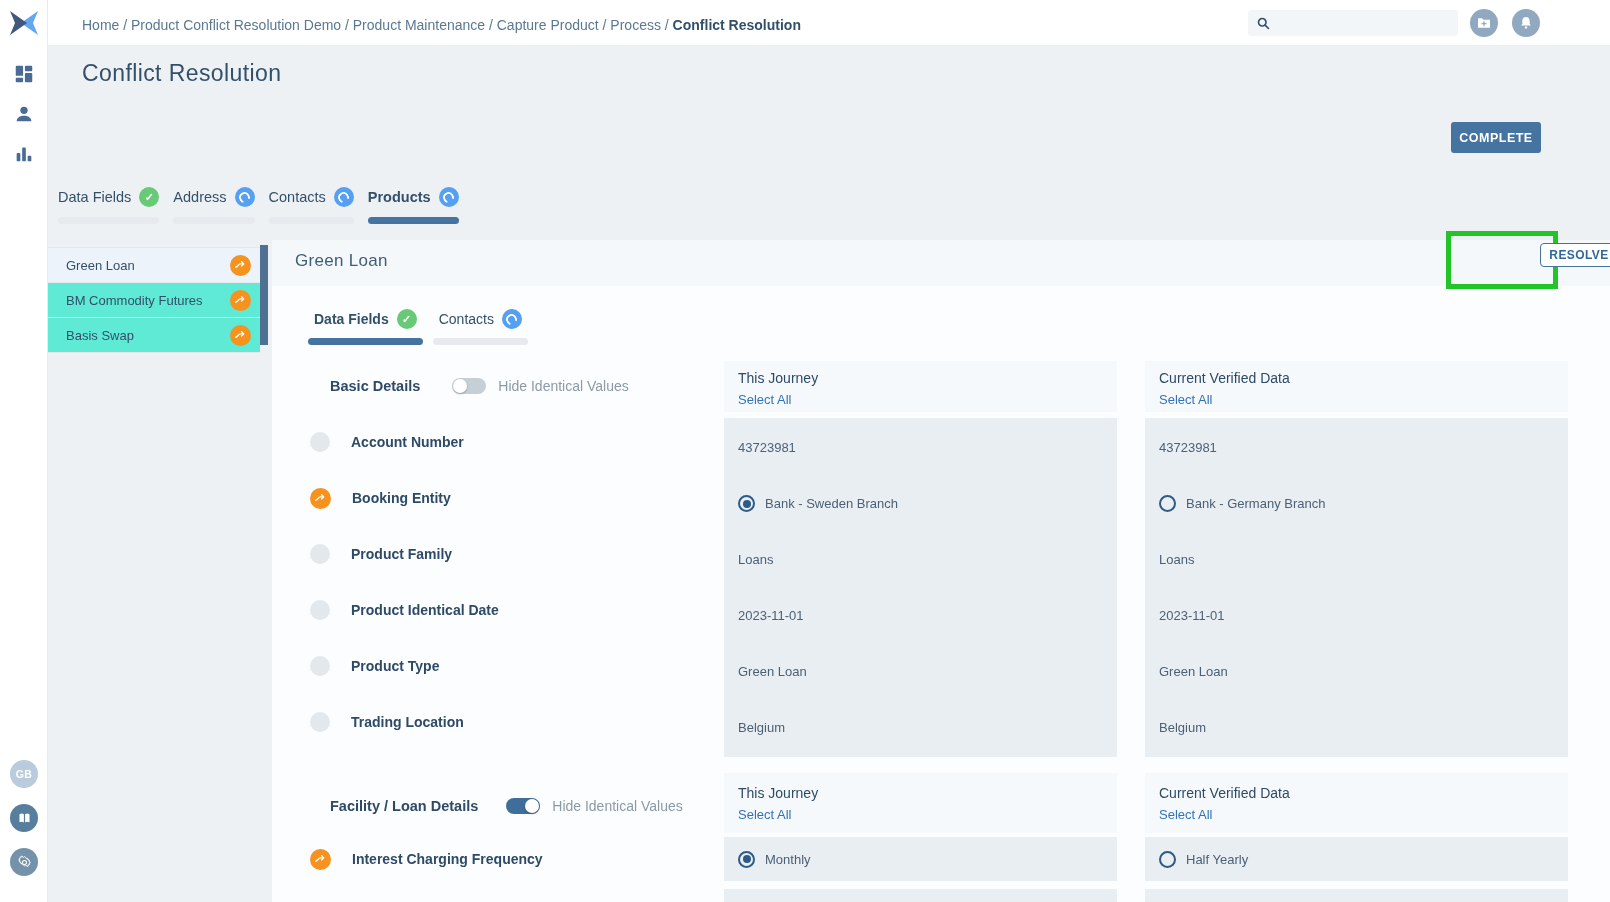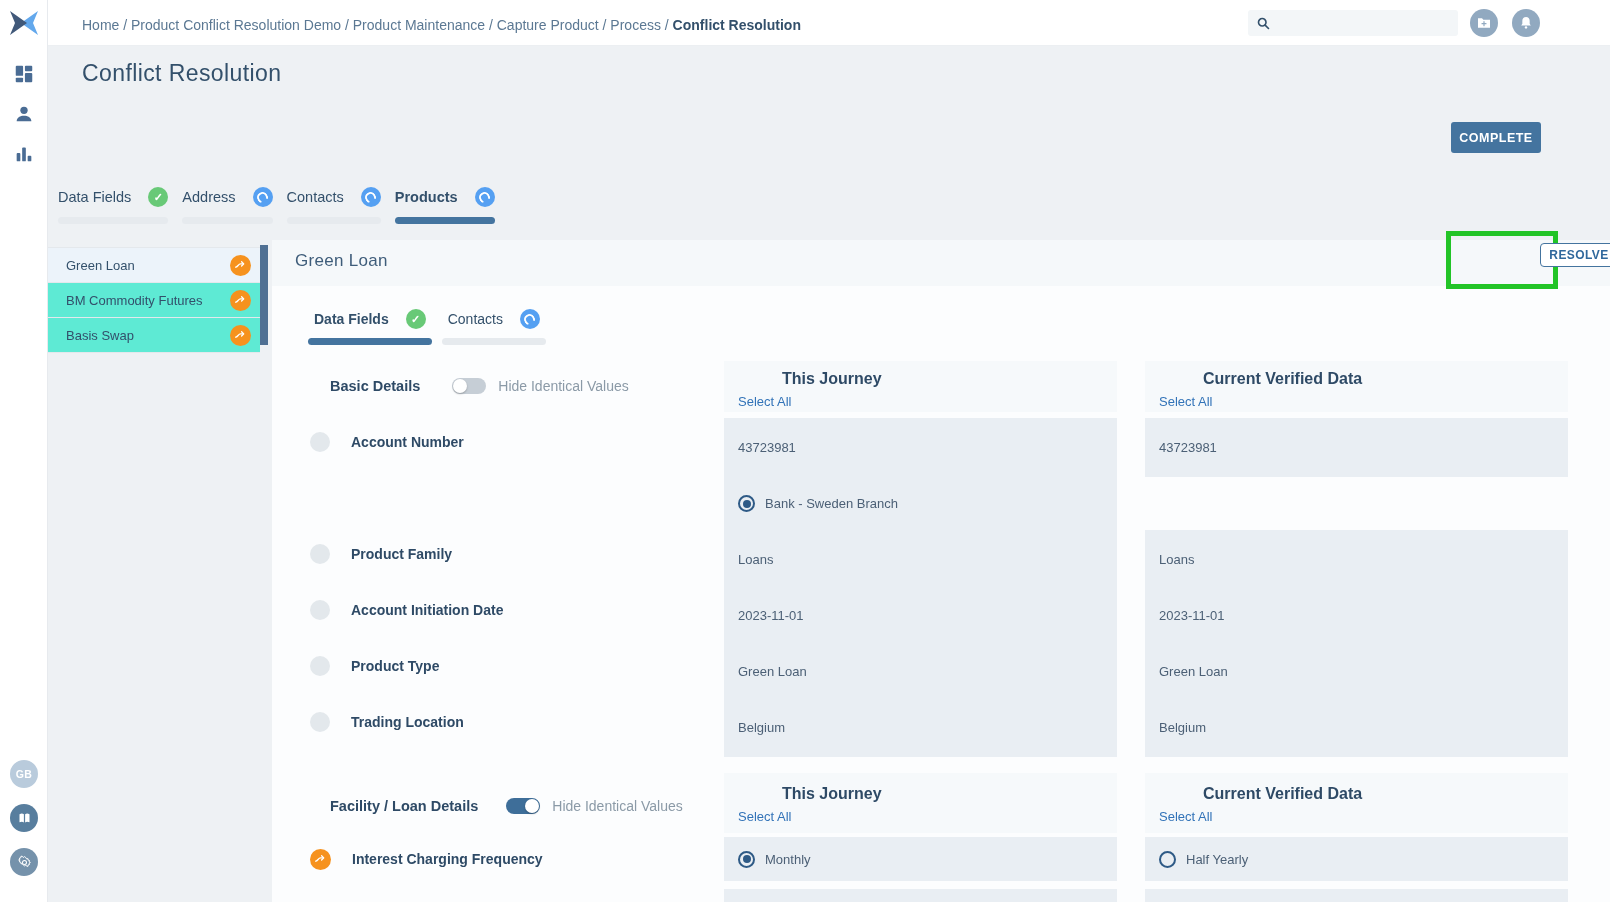--- a/index.html
+++ b/index.html
@@ -23,21 +23,21 @@
   .searchbox input { border:none; outline:none; background:transparent; font-size:12px; color:#33506b; width:170px; margin-left:6px; font-family:"Liberation Sans",sans-serif; }
   .tb-circle { position:absolute; top:9px; width:28px; height:28px; border-radius:50%; background:#91a9c0; display:flex; align-items:center; justify-content:center; cursor:pointer; }
 
   
   .page-title { position:absolute; left:82px; top:60px; font-size:23px; font-weight:500; letter-spacing:.4px; color:#33506b; }
   .complete-btn { position:absolute; left:1451px; top:122px; width:90px; height:31px; background:#44749f; border:none; border-radius:3px; color:#ffffff; font-size:12.5px; font-weight:bold; letter-spacing:.5px; cursor:pointer; font-family:"Liberation Sans",sans-serif; }
 
   
   .tabs { position:absolute; display:flex; gap:14px; }
   .tab { display:flex; flex-direction:column; cursor:pointer; }
-  .tab-top { display:flex; align-items:center; gap:17px; height:22px; }
+  .tab-top { display:flex; align-items:center; gap:8px; height:22px; }
   .tab-label { font-size:14.5px; color:#33506b; }
   .tab .tab-bar { height:7px; border-radius:3.5px; background:#e6eaee; margin-top:9px; }
   .tab.active .tab-label { font-weight:bold; }
   .tab.active .tab-bar { background:#44749f; }
   .subtab-bar-mt { margin-top:8px !important; }
   .icon-check { width:20px; height:20px; border-radius:50%; background:#68c977; color:#fff; display:flex; align-items:center; justify-content:center; font-size:11px; font-weight:bold; flex:none; }
   .icon-progress { width:20px; height:20px; border-radius:50%; background:#55a0f2; position:relative; flex:none; }
   .icon-progress::after { content:""; position:absolute; inset:4.5px; border:2.5px solid #fff; border-radius:50%; border-bottom-color:transparent; transform:rotate(-30deg); }
 
   
@@ -59,21 +59,21 @@
   .section-title { font-size:14.5px; font-weight:bold; color:#2e4a66;margin-left:35px; }
   .toggle { width:34px; height:16px; border-radius:9px; position:relative; cursor:pointer; flex:none; }
   .toggle.off { background:#c6ced6; }
   .toggle.on  { background:#3e6e99; }
   .toggle::after { content:""; position:absolute; top:1px; width:14px; height:14px; border-radius:50%; background:#ffffff; box-shadow:0 1px 2px rgba(0,0,0,.25); }
   .toggle.off::after { left:1px; }
   .toggle.on::after  { right:1px; }
   .toggle-label { font-size:14px; color:#8b9aa7; margin-left:12px; }
 
   .colhead { position:absolute; background:#f6f9fb; padding:9px 14px 0 14px; }
-  .ch-title { font-size:16px; font-weight:bold; color:#2e4a66;margin-left:44px; }
+  .ch-title { font-size:14px; font-weight:normal; color:#2e4a66; }
   .ch-select { font-size:13px; color:#3273b8; margin-top:6px; cursor:pointer; display:inline-block; }
   .c1 { left:724px; width:393px; }
   .c2 { left:1145px; width:423px; }
 
   .vrow { position:absolute; height:59px; background:#e9eef3; display:flex; align-items:center; padding:0 14px; gap:10px; }
   .vrow .val { font-size:13px; color:#4c6076; }
   .radio { width:17px; height:17px; border:2px solid #2e5a86; border-radius:50%; position:relative; flex:none; cursor:pointer; }
   .radio.checked::after { content:""; position:absolute; inset:2.5px; background:#2e5a86; border-radius:50%; }
 
   .flabel { position:absolute; left:310px; height:48px; display:flex; align-items:center; gap:21px; }
@@ -259,47 +259,60 @@
   </div>
   <div class="colhead c2" style="top:361px;height:51px;">
     <div class="ch-title">Current Verified Data</div>
     <span class="ch-select">Select All</span>
   </div>
 
   <div class="flabel" style="top:418px;">
     <span class="dot"></span>
     <span class="txt">Account Number</span>
   </div>
+  <div class="flabel" style="top:474px;">
+    <span class="icon-conflict">
+      <svg width="13" height="13" viewBox="0 0 24 24" fill="none" stroke="#ffffff" stroke-width="2.4" stroke-linecap="round" stroke-linejoin="round">
+        <path d="M3 15C7 15 8 9 12 9h5"></path>
+          <path d="M14 5l4 4-4 4"></path>
+      </svg>
+    </span>
+    <span class="txt">Booking Entity</span>
+  </div>
   <div class="flabel" style="top:530px;">
     <span class="dot"></span>
     <span class="txt">Product Family</span>
   </div>
   <div class="flabel" style="top:586px;">
     <span class="dot"></span>
-    <span class="txt">Account Initiation Date</span>
+    <span class="txt">Product Identical Date</span>
   </div>
   <div class="flabel" style="top:642px;">
     <span class="dot"></span>
     <span class="txt">Product Type</span>
   </div>
   <div class="flabel" style="top:698px;">
     <span class="dot"></span>
     <span class="txt">Trading Location</span>
   </div>
 
   <div class="vrow c1" style="top:418px;">
     <span class="val">43723981</span>
   </div>
   <div class="vrow c2" style="top:418px;">
     <span class="val">43723981</span>
   </div>
 
   <div class="vrow c1" style="top:474px;">
     <span class="radio checked"></span>
     <span class="val">Bank - Sweden Branch</span>
+  </div>
+  <div class="vrow c2" style="top:474px;">
+    <span class="radio"></span>
+    <span class="val">Bank - Germany Branch</span>
   </div>
 
   <div class="vrow c1" style="top:530px;">
     <span class="val">Loans</span>
   </div>
   <div class="vrow c2" style="top:530px;">
     <span class="val">Loans</span>
   </div>
 
   <div class="vrow c1" style="top:586px;">

